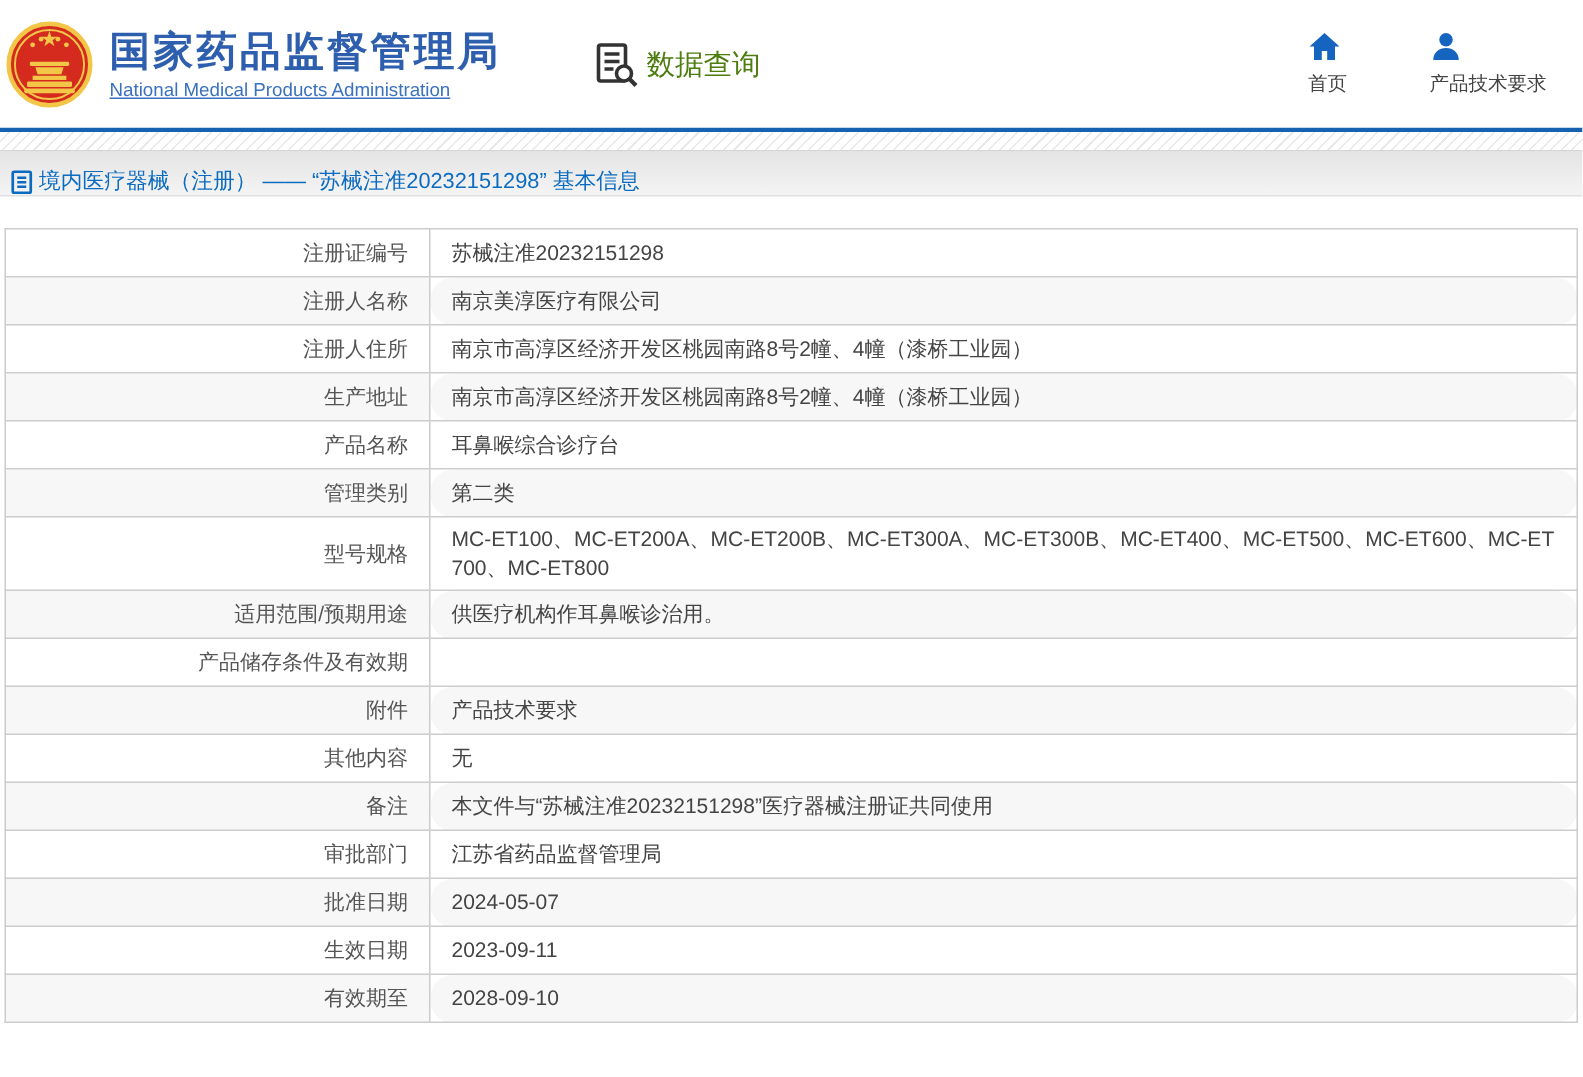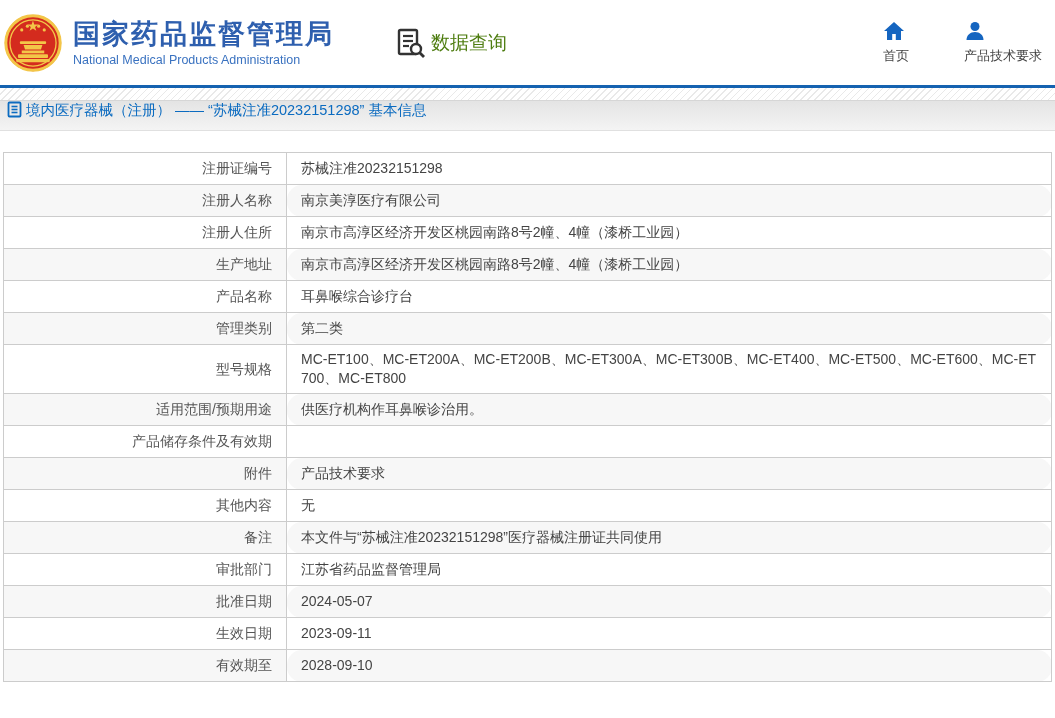--- a/index.html
+++ b/index.html
@@ -4,39 +4,39 @@
 <style>
   * { box-sizing: border-box; margin: 0; padding: 0; }
   html,body { width:1055px; }
   body {
     font-family: "Liberation Sans", "DejaVu Sans", sans-serif;
     background:#ffffff; color:#444; width:1055px; height:718px; overflow:hidden;
   }
   
   .header {
     height:85px; display:flex; align-items:center; background:#fff;
-    padding:0 13px 0 3px; position:relative;
+    padding:0 24px 0 3px; position:relative;
   }
   .emblem { width:60px; height:60px; flex:0 0 60px; cursor:pointer; }
   .title-block { margin-left:10px; }
   .title-cn { font-size:27px; font-weight:bold; color:#2e5fae; letter-spacing:2px; line-height:30px;}
-  .title-en { font-size:12.5px; color:#3a72c0; margin-top:4px; }
+  .title-en { font-size:12.5px; color:#3a72c0; margin-top:4px;text-decoration:underline; }
   .data-query { display:flex; align-items:center; margin-left:62px; cursor:pointer; }
   .data-query .dq-label { font-size:19px; color:#4d7c0f; margin-left:5px; }
   .spacer { flex:1; }
   .nav-item { display:flex; flex-direction:column; align-items:flex-start; margin-left:55px; cursor:pointer; }
   .nav-item .nav-label { font-size:13px; color:#444; margin-top:6px; white-space:nowrap; }
   .blue-line { height:3px; background:#1562b0; }
   .hatch-strip {
     height:12px;
     background:repeating-linear-gradient(135deg,#ffffff 0 4px,#e9e9e9 4px 5px);
   }
   
   .breadcrumb {
-    height:31px; display:flex; align-items:flex-start; padding-left:7px;
+    height:31px; display:flex; align-items:flex-end; padding-left:7px;
     background:linear-gradient(#e4e4e4,#f4f4f4);
     border-top:1px solid #d6d6d6; border-bottom:1px solid #e0e0e0;
   }
   .breadcrumb .bc-text { font-size:14.5px; color:#0b6bc0; margin-left:4px; }
   
   .info-table-wrap { margin:21px 3px 0 3px; }
   table.info { width:100%; border-collapse:collapse; table-layout:fixed; }
   table.info th, table.info td {
     border:1px solid #cccccc; font-size:14px; font-weight:normal;
     padding:5px 14px; line-height:19px; vertical-align:middle;

